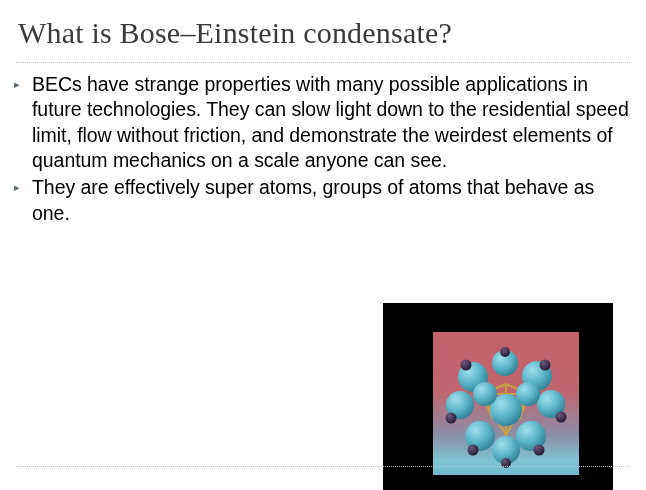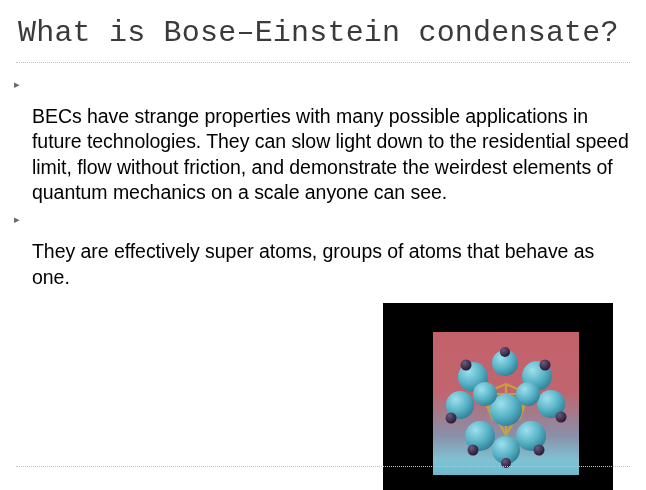--- a/index.html
+++ b/index.html
@@ -20,21 +20,21 @@
     top: 0;
     width: 646px;
     height: 490px;
     background: #ffffff;
   }
   .slide-title {
     position: absolute;
     left: 18px;
     top: 16px;
     width: 610px;
-    font-family: Liberation Mono, monospace;
+    font-family: Liberation Serif, serif;
     font-size: 30px;
     color: #3a3a3a;
     letter-spacing: 0.2px;
     white-space: nowrap;
   }
   .title-rule {
     position: absolute;
     left: 16px;
     top: 62px;
     width: 614px;
@@ -68,21 +68,20 @@
     color: #5b6b76;
     font-size: 11px;
     line-height: 1;
   }
   .bullet-text {
     flex: 1 1 auto;
     font-size: 19.5px;
     line-height: 1.30;
     color: #000000;
     letter-spacing: -0.05px;
-    margin-top: 32px;
   }
   .bullet-row.second .bullet-text {
     width: 600px;
   }
   .figure {
     position: absolute;
     left: 383px;
     top: 303px;
     width: 230px;
     height: 187px;

